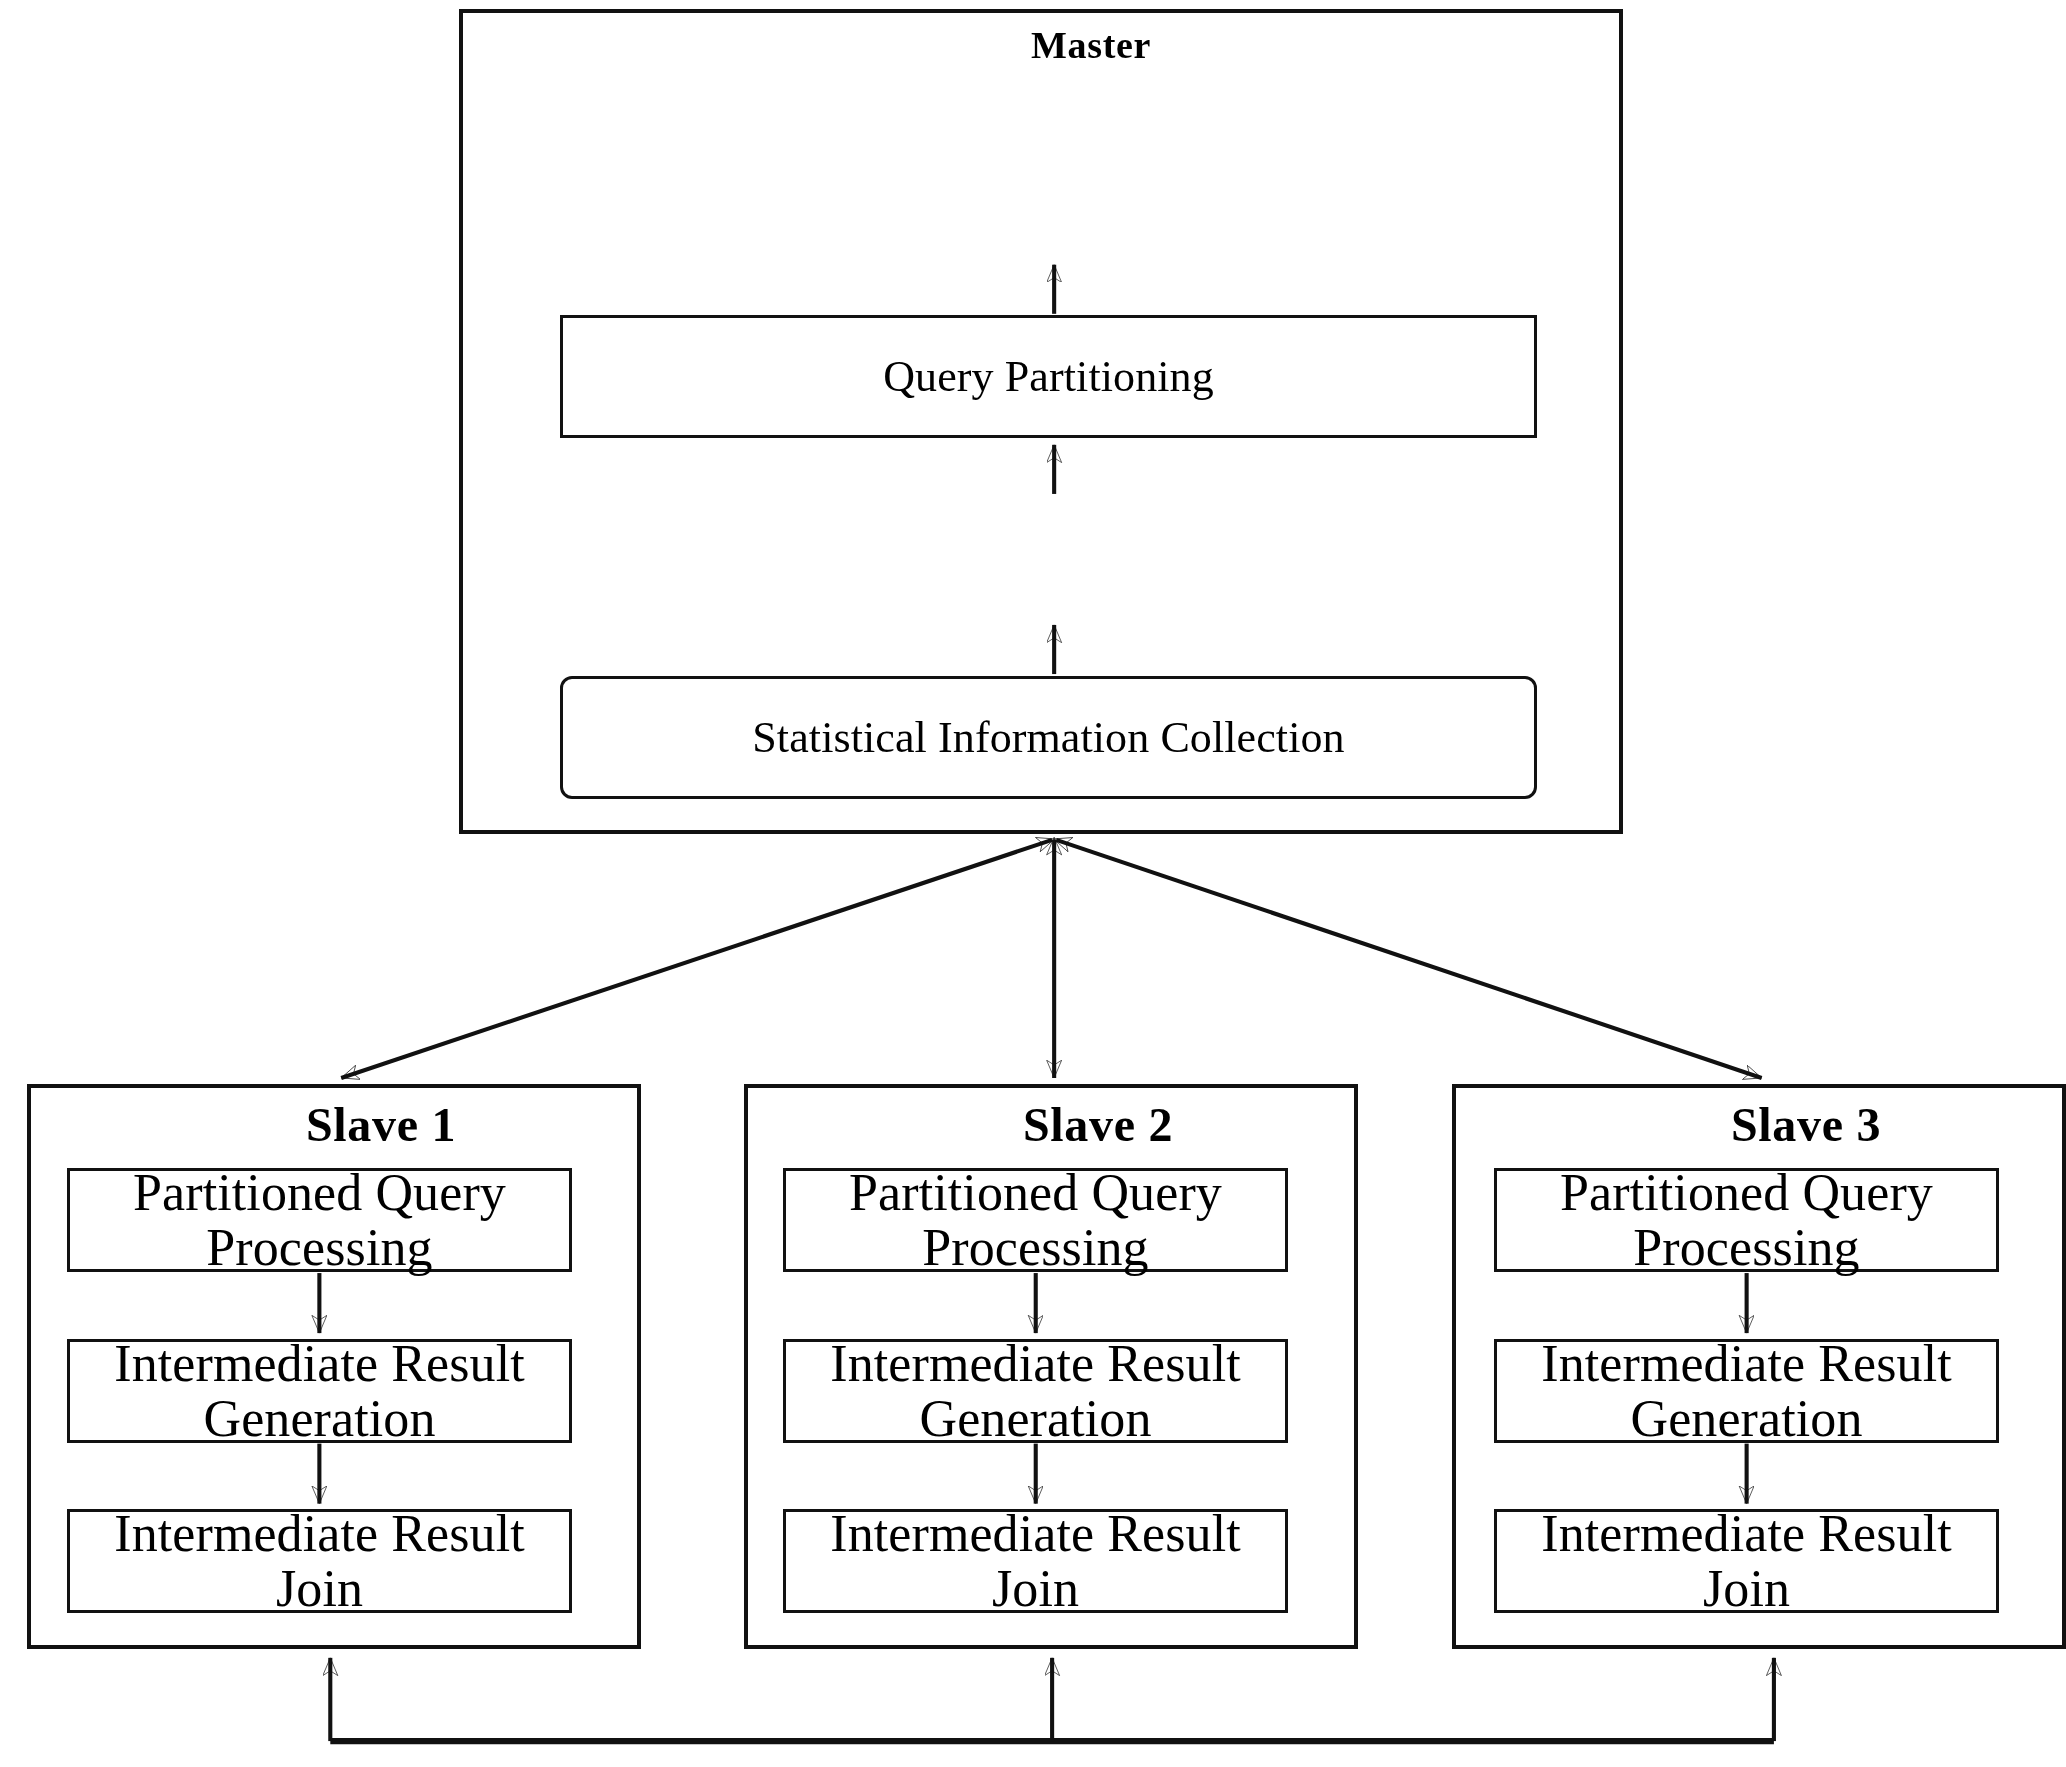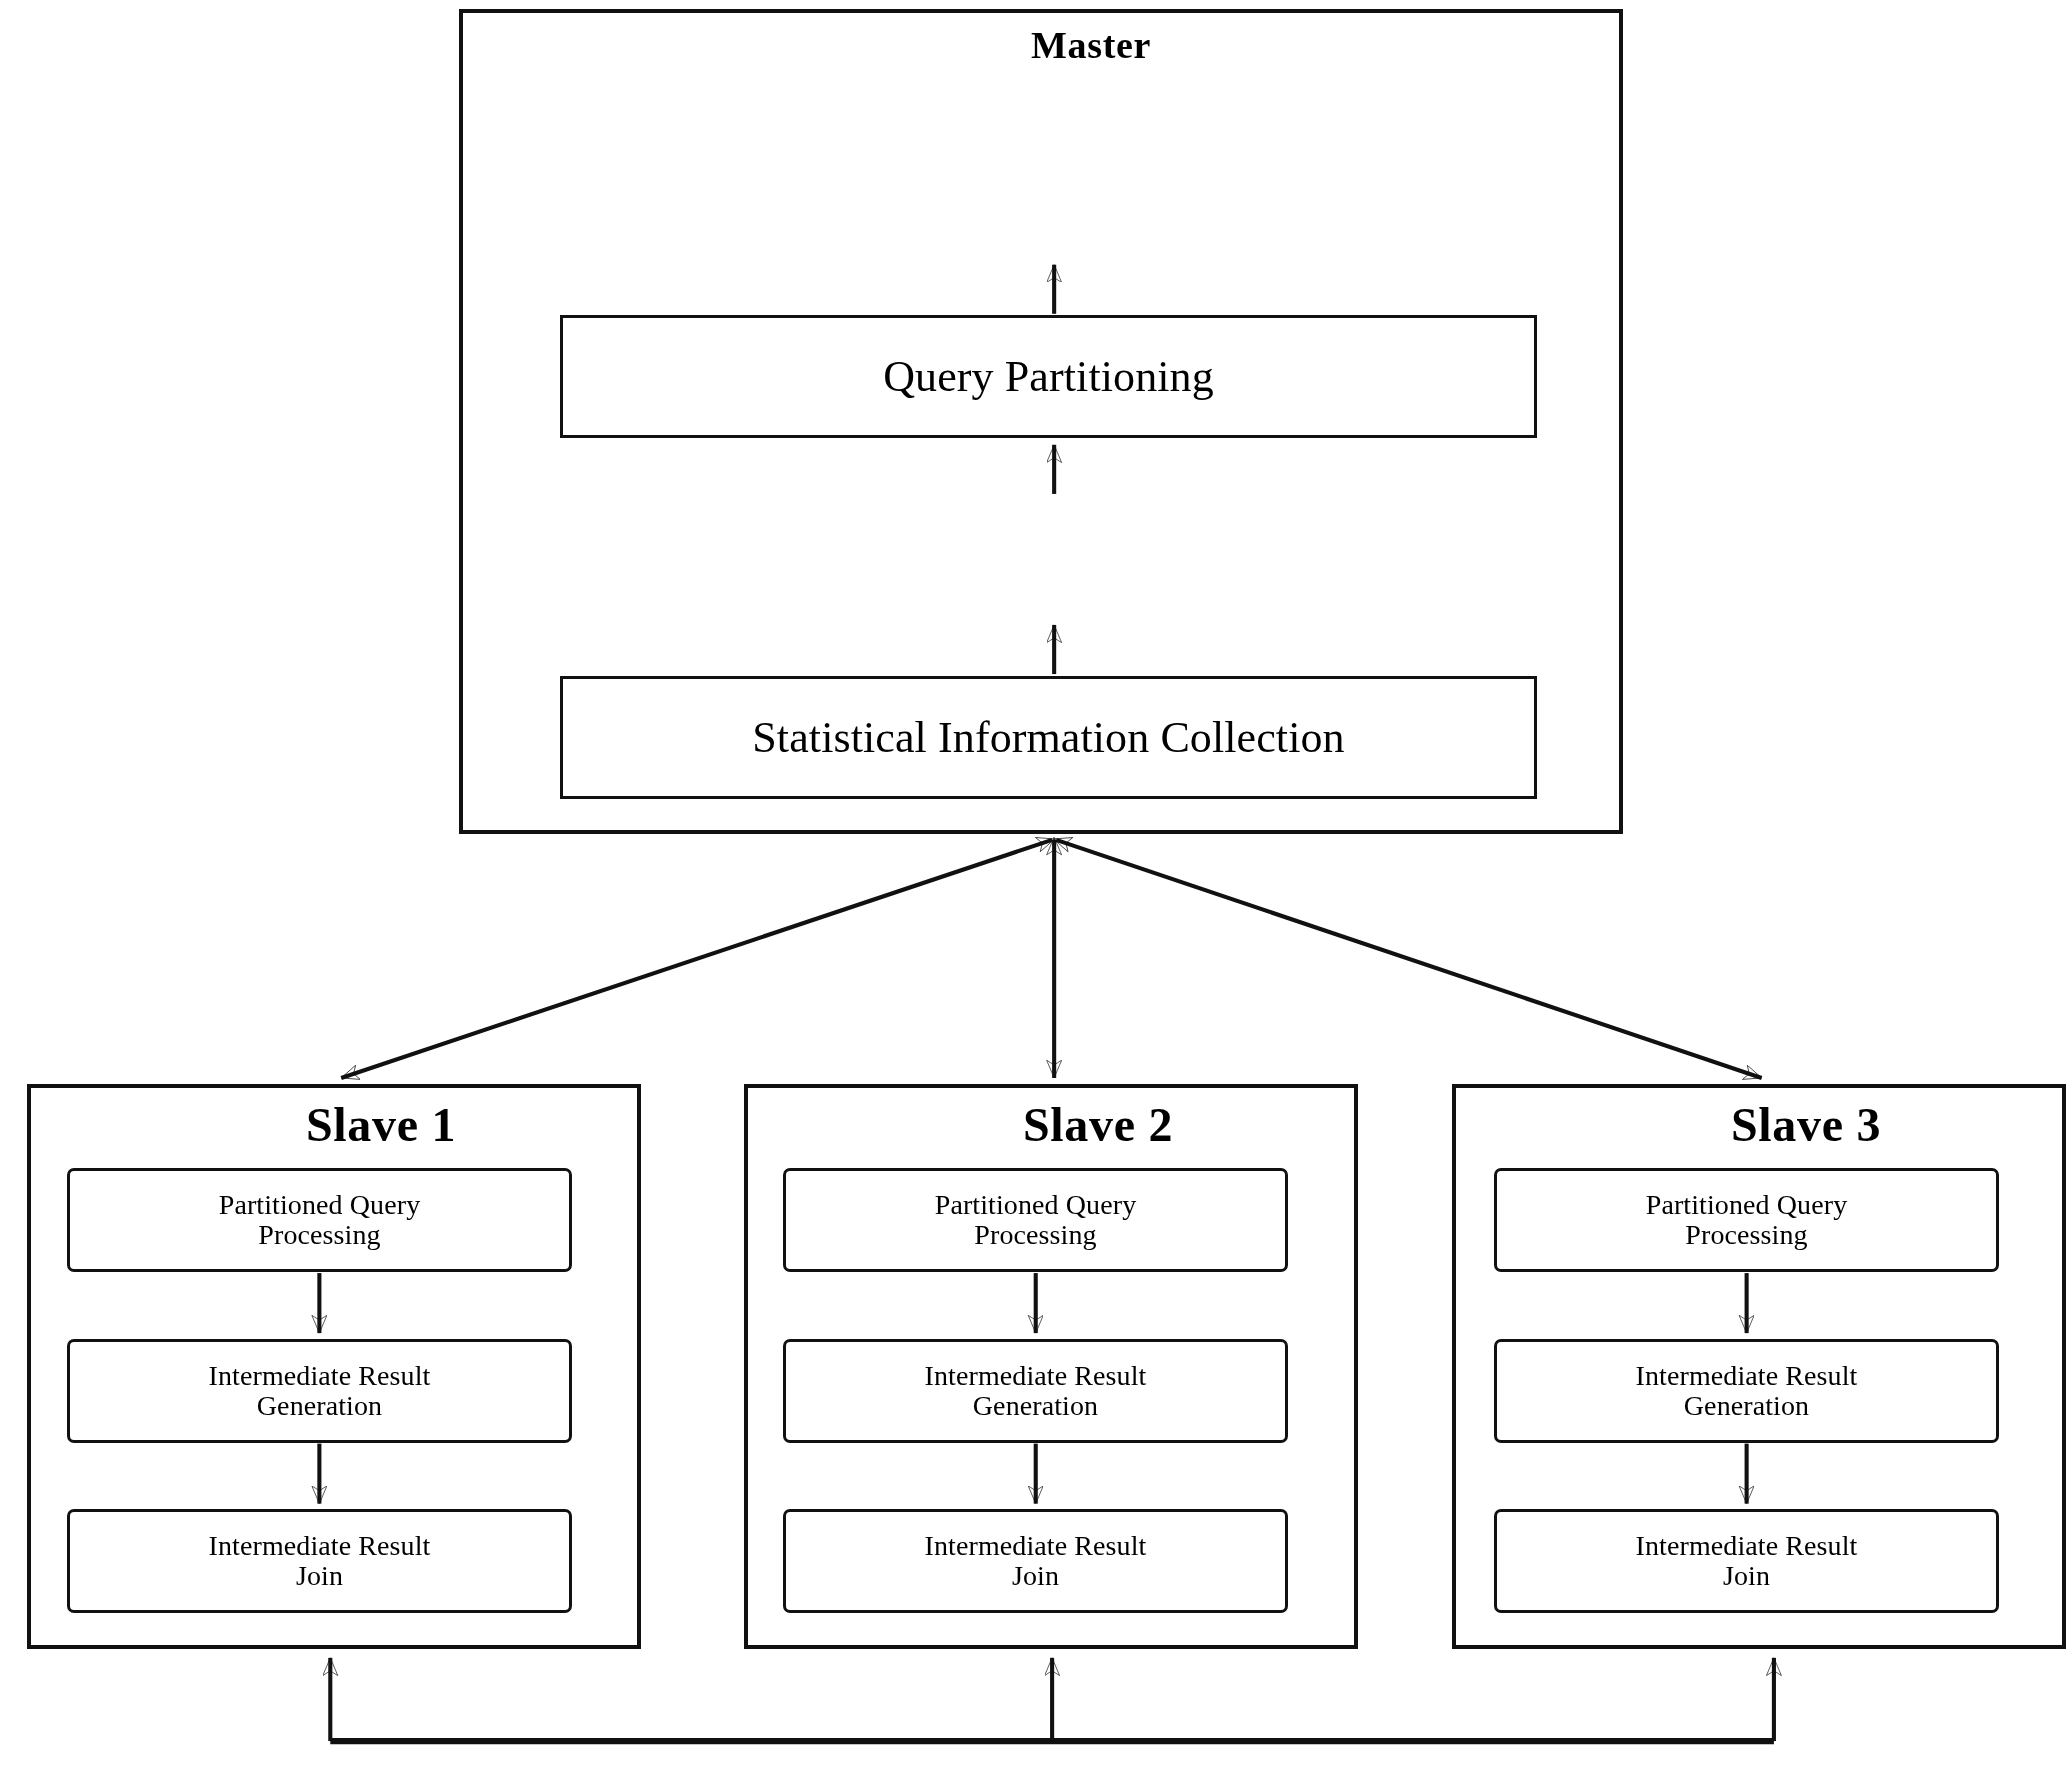--- a/index.html
+++ b/index.html
@@ -57,21 +57,21 @@
   }
   .master-row {
     left: 560px;
     width: 977px;
     height: 123px;
     font-size: 44px;
   }
   #master-row-0 { top: 135px; }
   #master-row-1 { top: 315px; }
   #master-row-2 { top: 495px; }
-  #master-row-3 { top: 676px; }
+  #master-row-3 { top: 676px; border-radius: 12px; }
 
   
   .slave-box { top: 1084px; width: 614px; height: 565px; }
   #slave-box-0 { left: 27px; }
   #slave-box-1 { left: 744px; }
   #slave-box-2 { left: 1452px; }
 
   .slave-title {
     position: absolute;
     top: 1097px;
@@ -81,22 +81,21 @@
     font-weight: bold;
     letter-spacing: 0.7px;
   }
   #slave-title-0 { left: 27px; }
   #slave-title-1 { left: 744px; }
   #slave-title-2 { left: 1452px; }
 
   .slave-row {
     width: 505px;
     height: 104px;
-    font-size: 28px;
-    border-radius: 7px;
+    font-size: 52px;
   }
   .slave-row .label { line-height: 1.06; }
   .slave-row-0 { top: 1168px; }
   .slave-row-1 { top: 1339px; }
   .slave-row-2 { top: 1509px; }
   .slave-col-0 { left: 67px; }
   .slave-col-1 { left: 783px; }
   .slave-col-2 { left: 1494px; }
 
   

